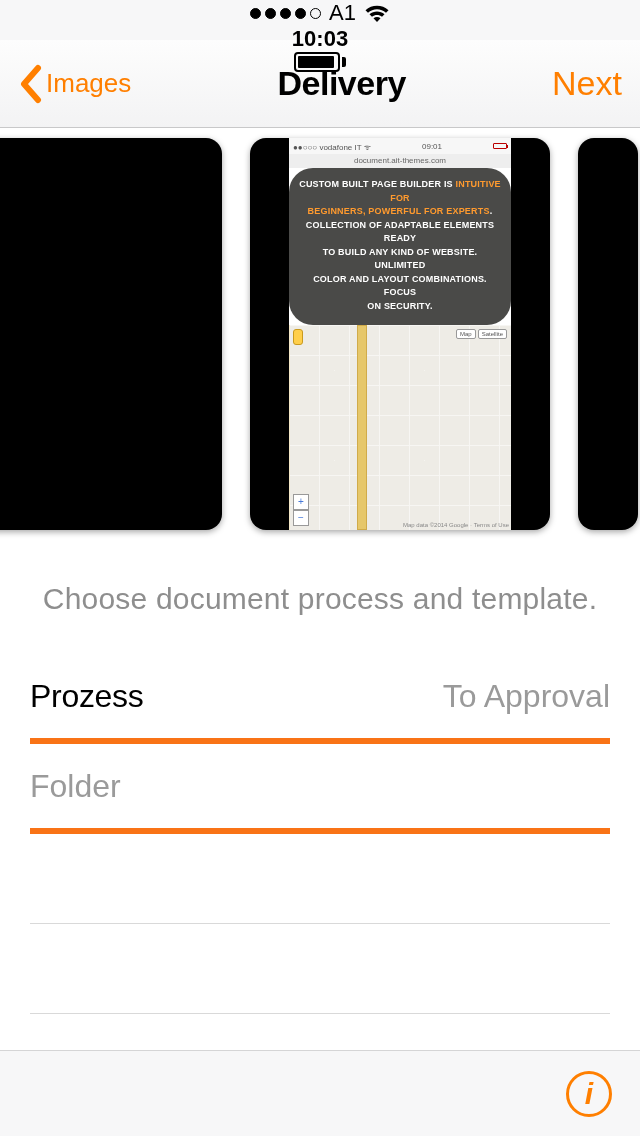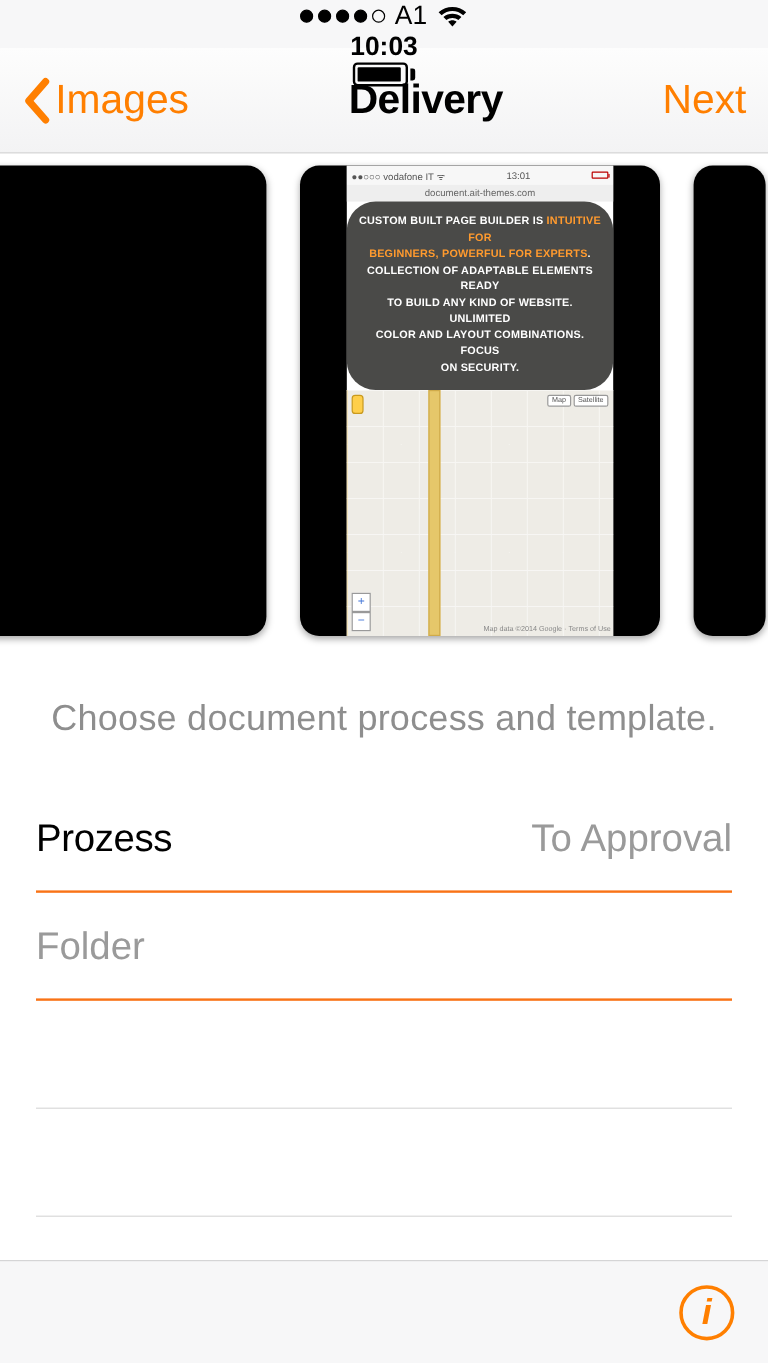--- a/index.html
+++ b/index.html
@@ -34,21 +34,21 @@
   
   .nav-bar {
     height: 88px;
     background: linear-gradient(#fdfdfd, #f3f3f4);
     border-bottom: 1px solid #c8c8c9;
     display: flex;
     align-items: center;
     justify-content: space-between;
     padding: 0 18px;
   }
-  .nav-left { display:flex; align-items:center; gap:4px; color:#ff7f00; font-size:34px; font-weight:400; }
+  .nav-left { display:flex; align-items:center; gap:4px; color:#ff7f00; font-size:26px; font-weight:400; }
   .nav-left svg { display:block; }
   .nav-title { font-size:34px; font-weight:600; color:#000; letter-spacing:-0.5px; }
   .nav-right { color:#ff7f00; font-size:34px; font-weight:400; }
 
   
   .scan-strip {
     height: 412px;
     background: #fff;
     display: flex;
     align-items: center;
@@ -111,21 +111,21 @@
   .pv-credit{position:absolute;right:2px;bottom:2px;font-size:6px;color:#888;}
 
   
   .form-area { padding: 0 30px; }
   .instruction {
     text-align:center; color:#8e8e8e; font-size:30px; font-weight:300;
     padding: 42px 0 38px; letter-spacing:.2px;
   }
   .row {
     display:flex; align-items:center; justify-content:space-between;
-    height:90px; border-bottom:2px solid #f97316;
+    height:90px; border-bottom:6px solid #f97316;
     font-size:32px;
   }
   .row .label { color:#000; font-weight:400; letter-spacing:-.3px; }
   .row .value { color:#9a9a9a; font-weight:300; }
   .row.empty { height:90px; border-bottom:1px solid #d9d9d9; }
 
   
   .footer {
     position:absolute; left:0; bottom:0; width:100%; height:86px;
     background:#f7f7f8; border-top:1px solid #d5d5d6;
@@ -181,21 +181,21 @@
   <div class="nav-right">Next</div>
 </div>
 
 <div class="scan-strip">
   <div class="scan-card left"></div>
 
   <div class="scan-card preview">
     <div class="preview-inner">
       <div class="pv-status">
         <span>●●○○○ <span>vodafone IT</span> ᯤ</span>
-        <span>13:01</span>
+        <span>09:01</span>
         <span class="right">
             <span class="pv-batt"><span class="pv-batt-fill"></span></span>
           </span>
       </div>
       <div class="pv-url">document.ait-themes.com</div>
       <div class="pv-hero">
         <span>CUSTOM BUILT PAGE BUILDER IS </span><span class="accent">INTUITIVE FOR</span><br>
         <span class="accent">BEGINNERS, POWERFUL FOR EXPERTS</span><span>.</span><br>
         <span>COLLECTION OF ADAPTABLE ELEMENTS READY</span><br>
         <span>TO BUILD ANY KIND OF WEBSITE. UNLIMITED</span><br>

